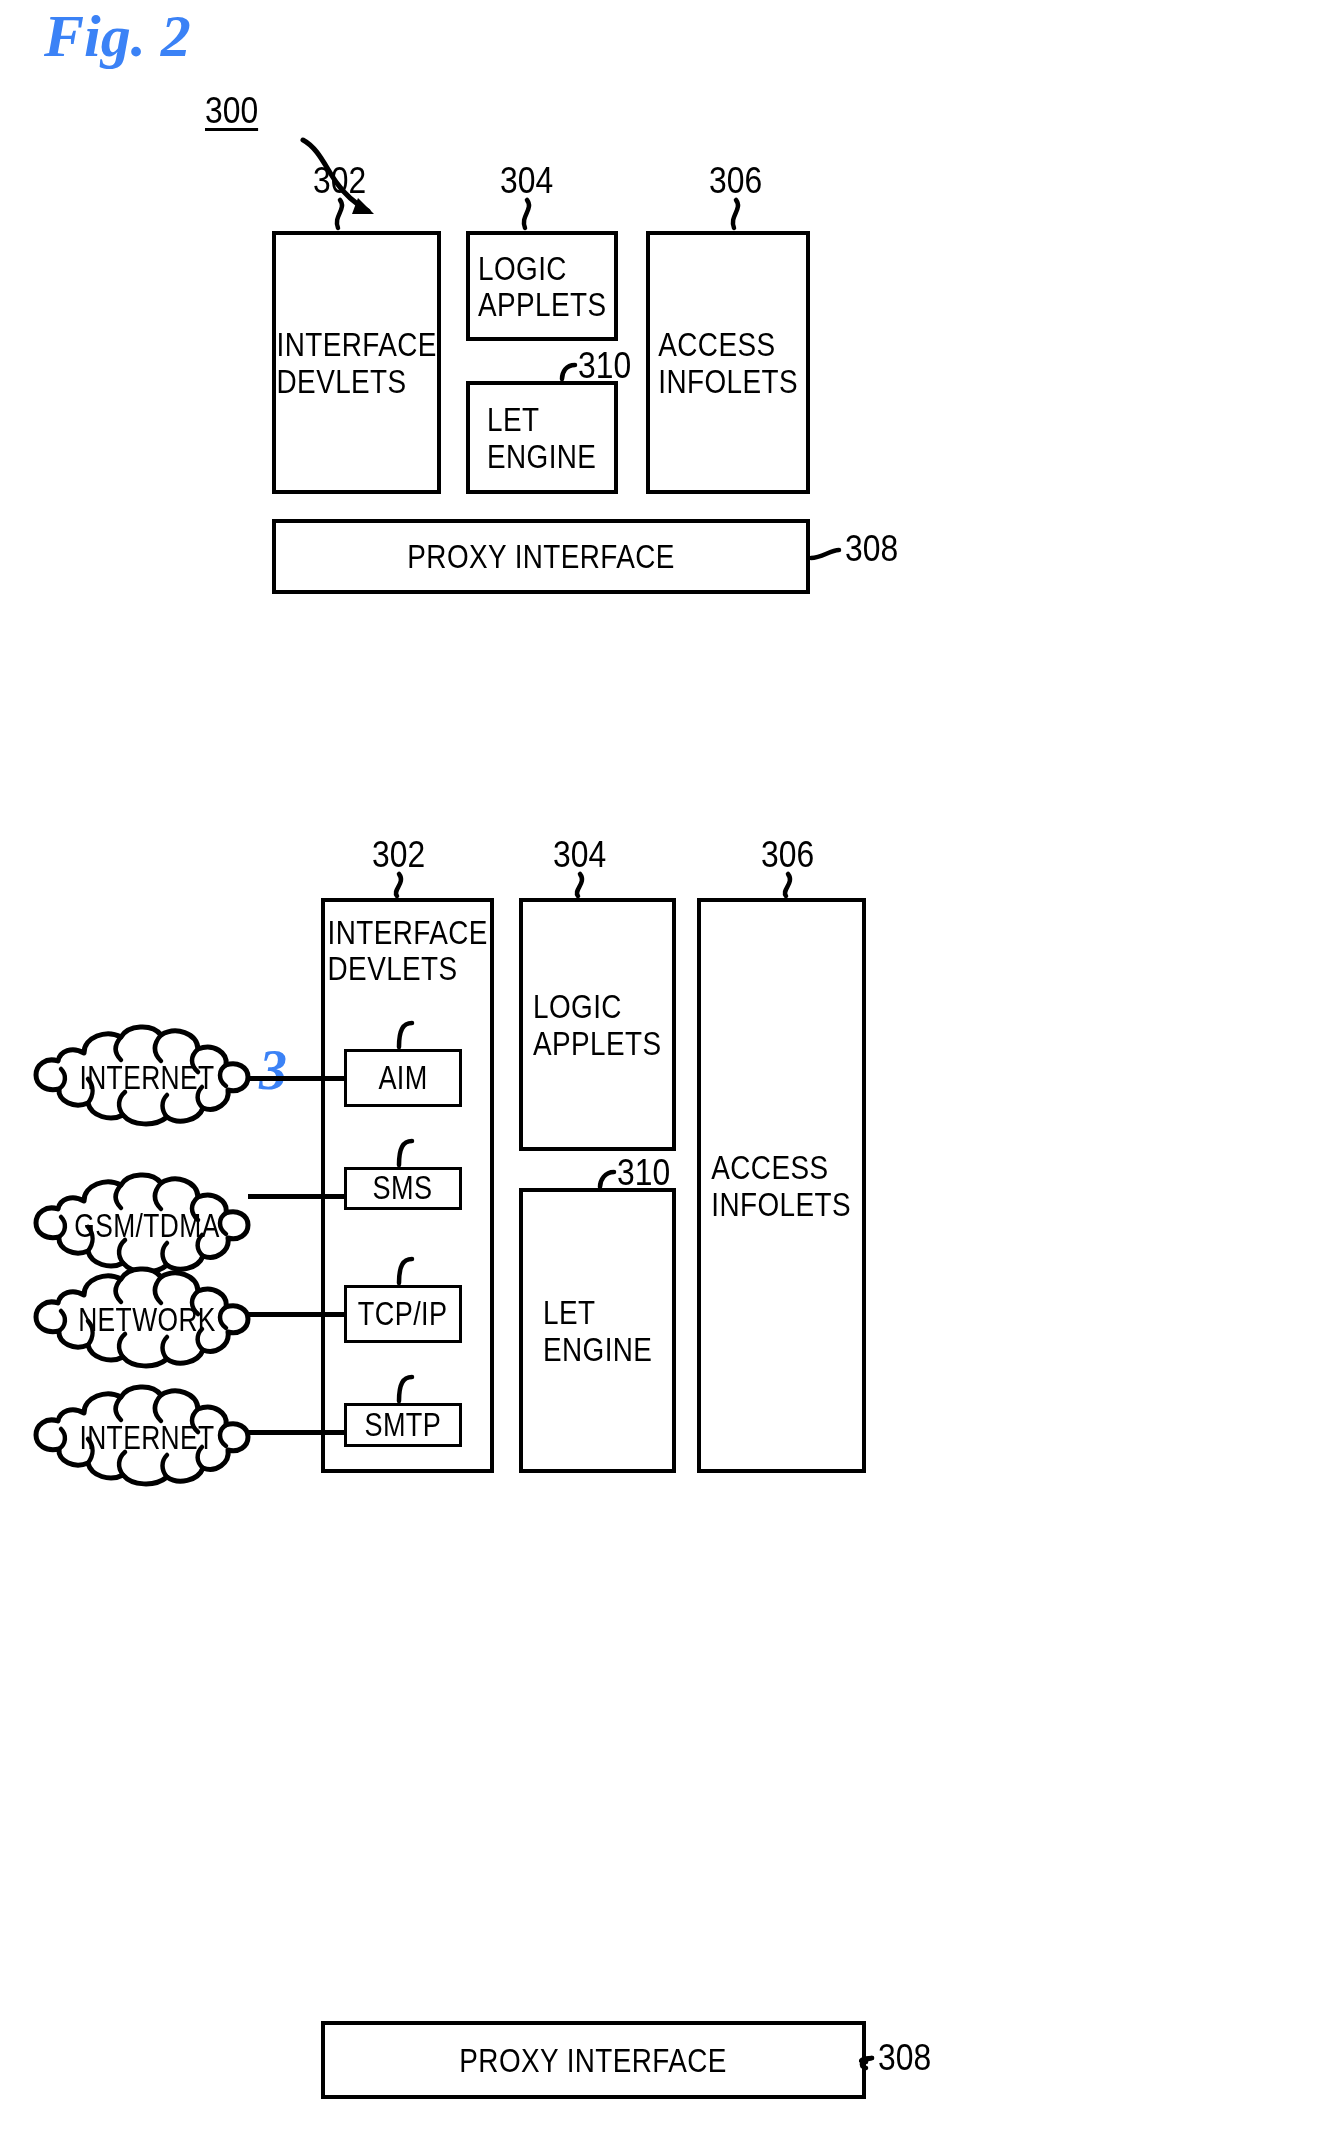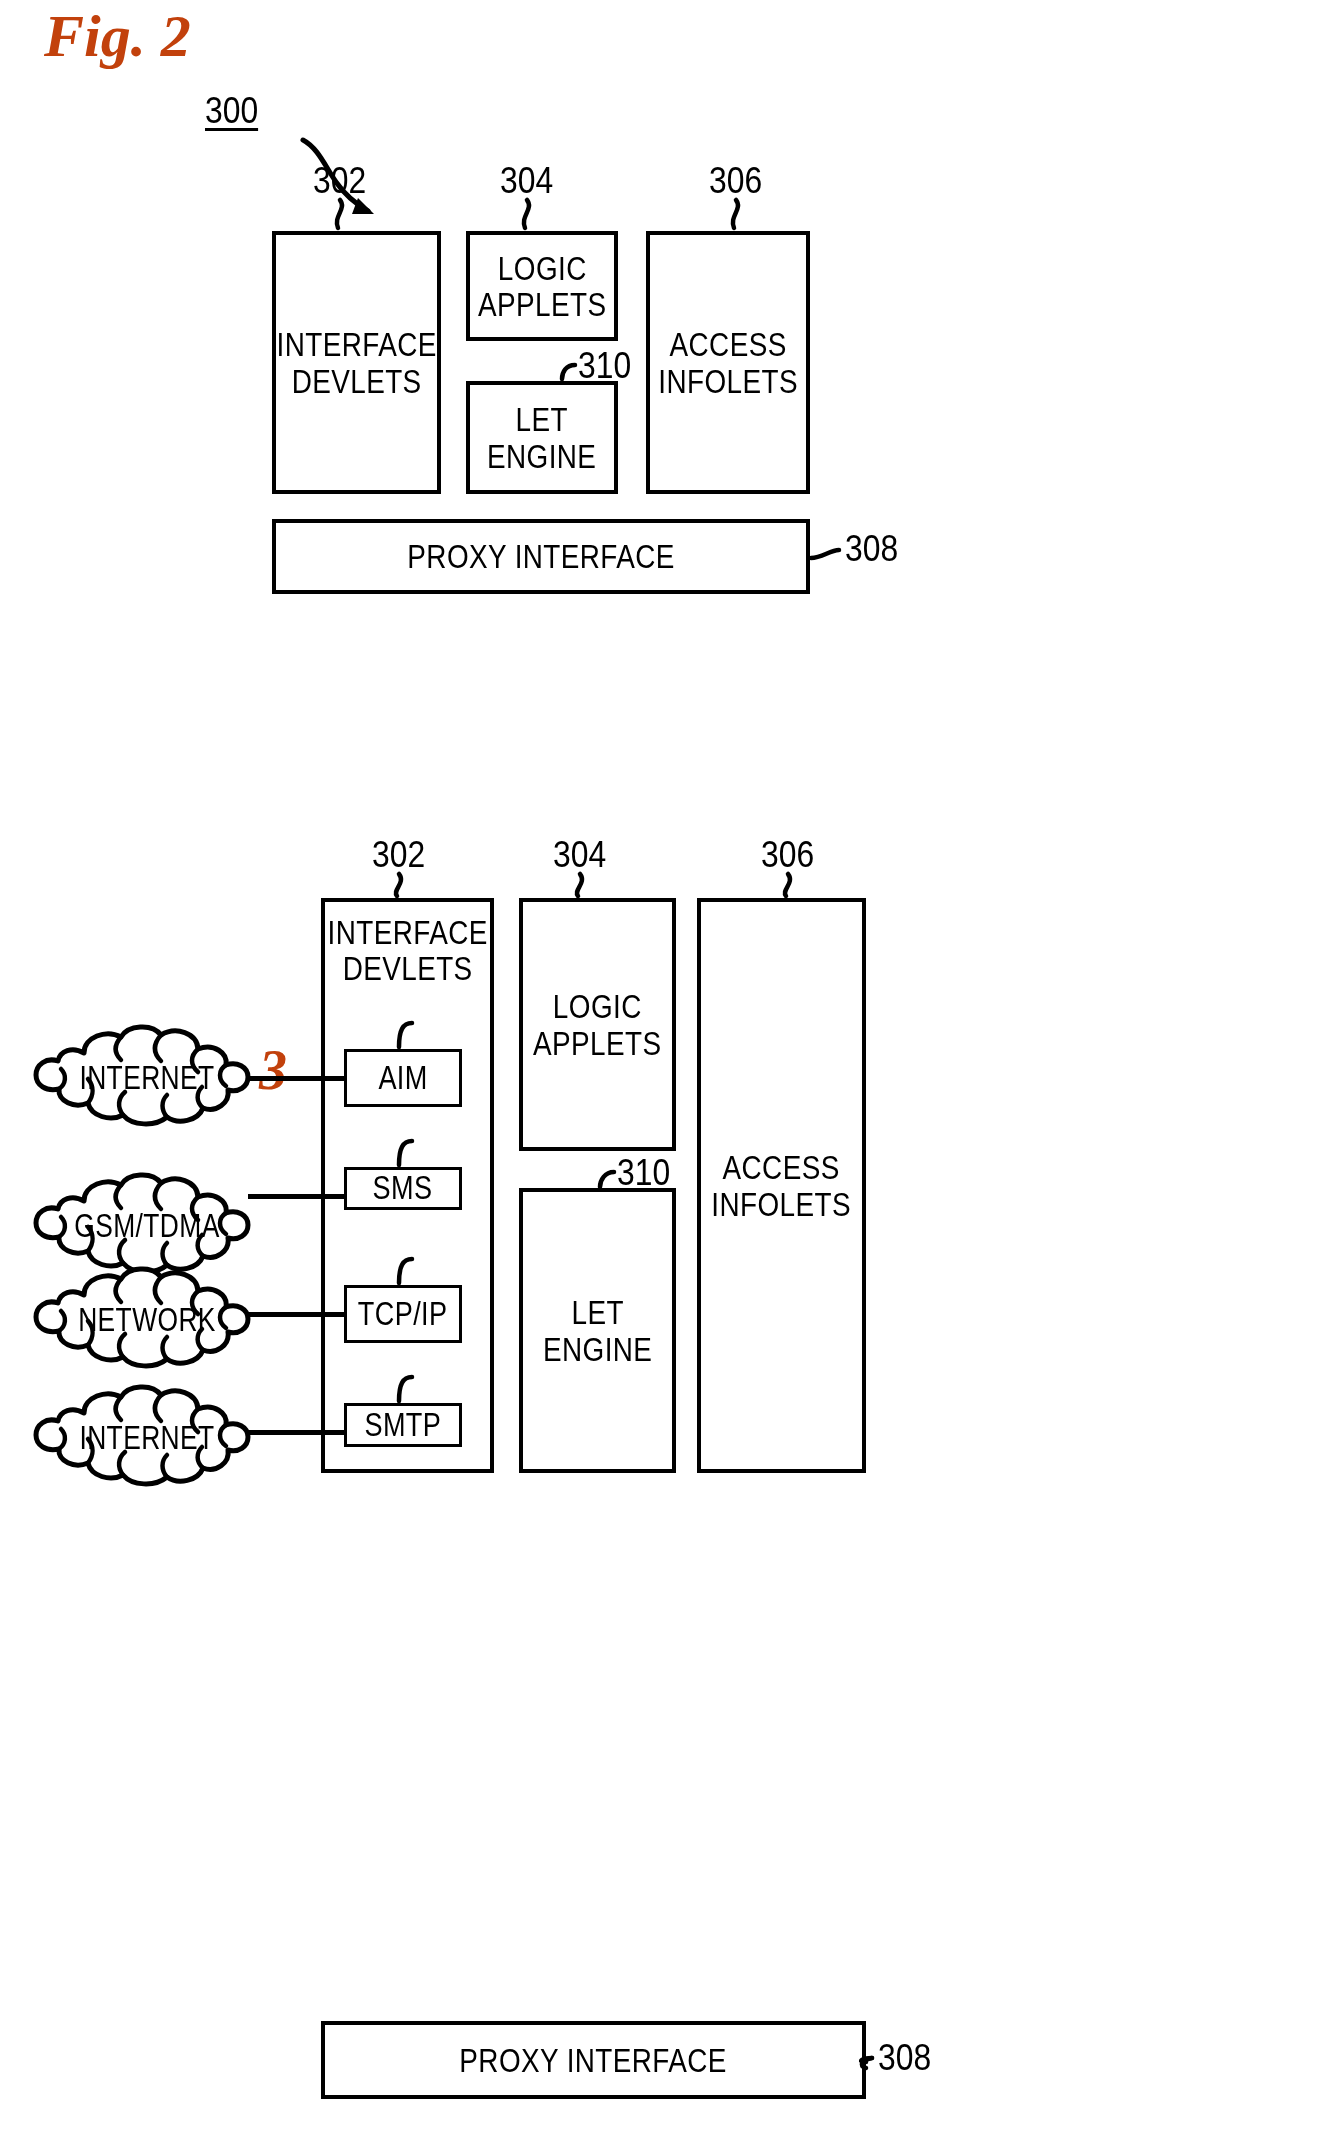--- a/index.html
+++ b/index.html
@@ -15,37 +15,37 @@
     color: #000000;
     overflow: hidden;
   }
 
   
   .fig-title {
     position: absolute;
     font-family: "Liberation Serif", serif;
     font-weight: bold;
     font-style: italic;
-    color: #c2410c;
+    color: #3b82f6;
     white-space: nowrap;
     letter-spacing: 0px;
   }
   #fig2-title { left: 44px;  top: 2px;    font-size: 60px; }
   #fig3-title { left: 150px; top: 1038px; font-size: 56px; }
 
   
   .box {
     position: absolute;
     border: 4px solid #000;
     background: #fff;
     box-sizing: border-box;
     display: flex;
     align-items: center;
     justify-content: center;
-    text-align: center;
+    text-align: left;
   }
   .box .box-label {
     font-family: "Liberation Sans Narrow", "Liberation Sans", sans-serif;
     font-stretch: condensed;
     font-size: 34px;
     line-height: 1.06;
     letter-spacing: 0.5px;
     transform: scaleX(0.82);
     white-space: pre-line;
   }

